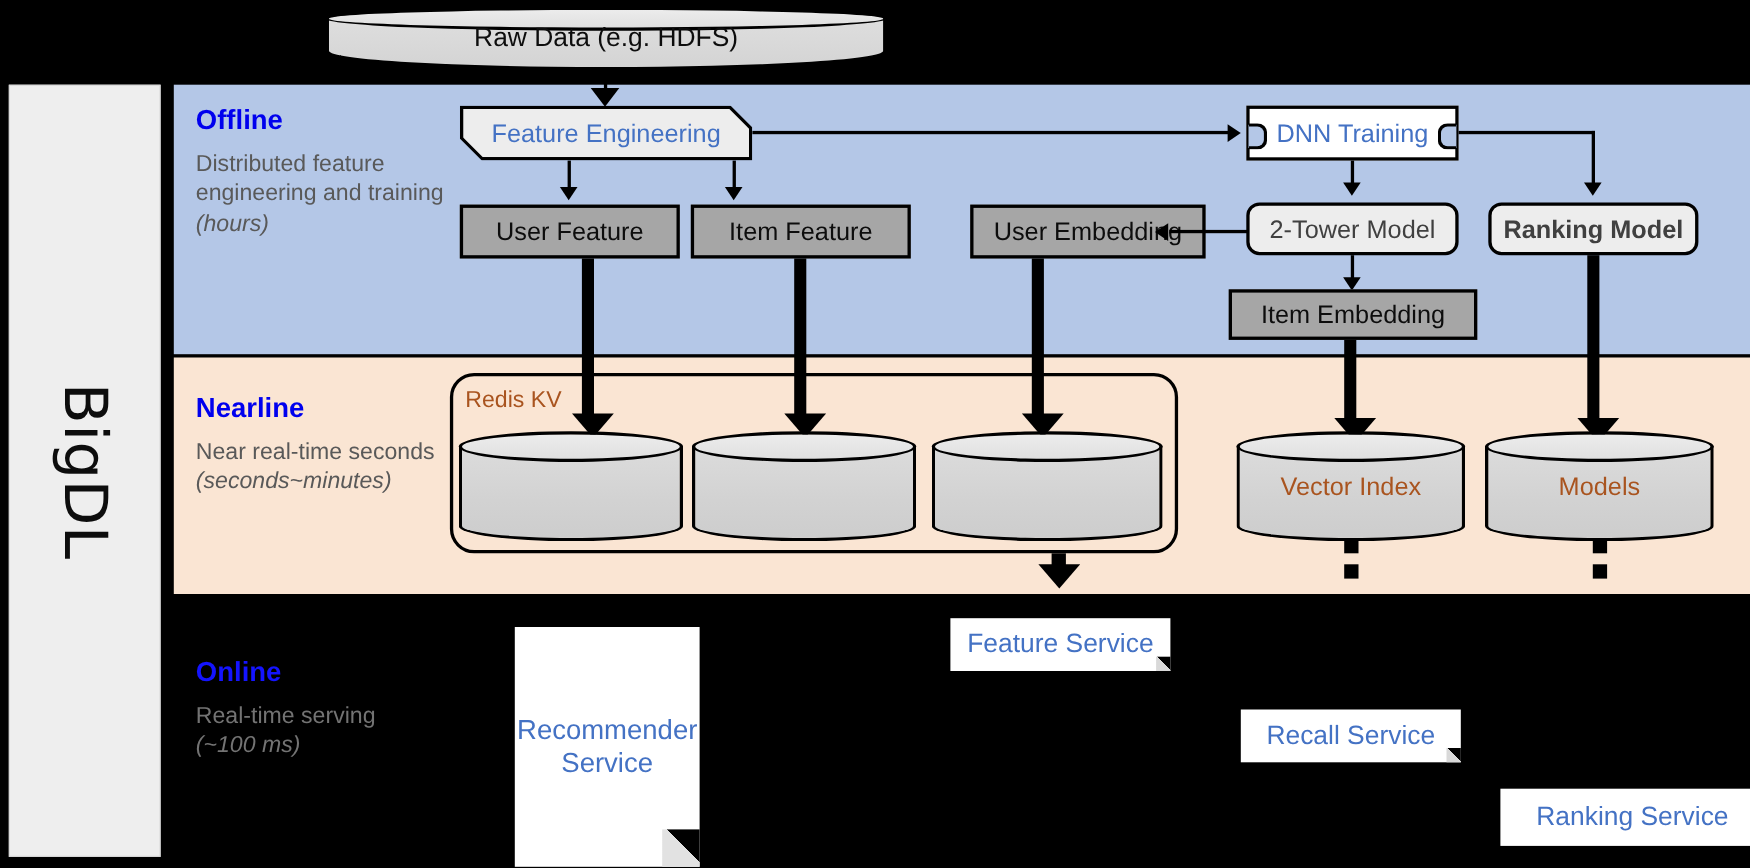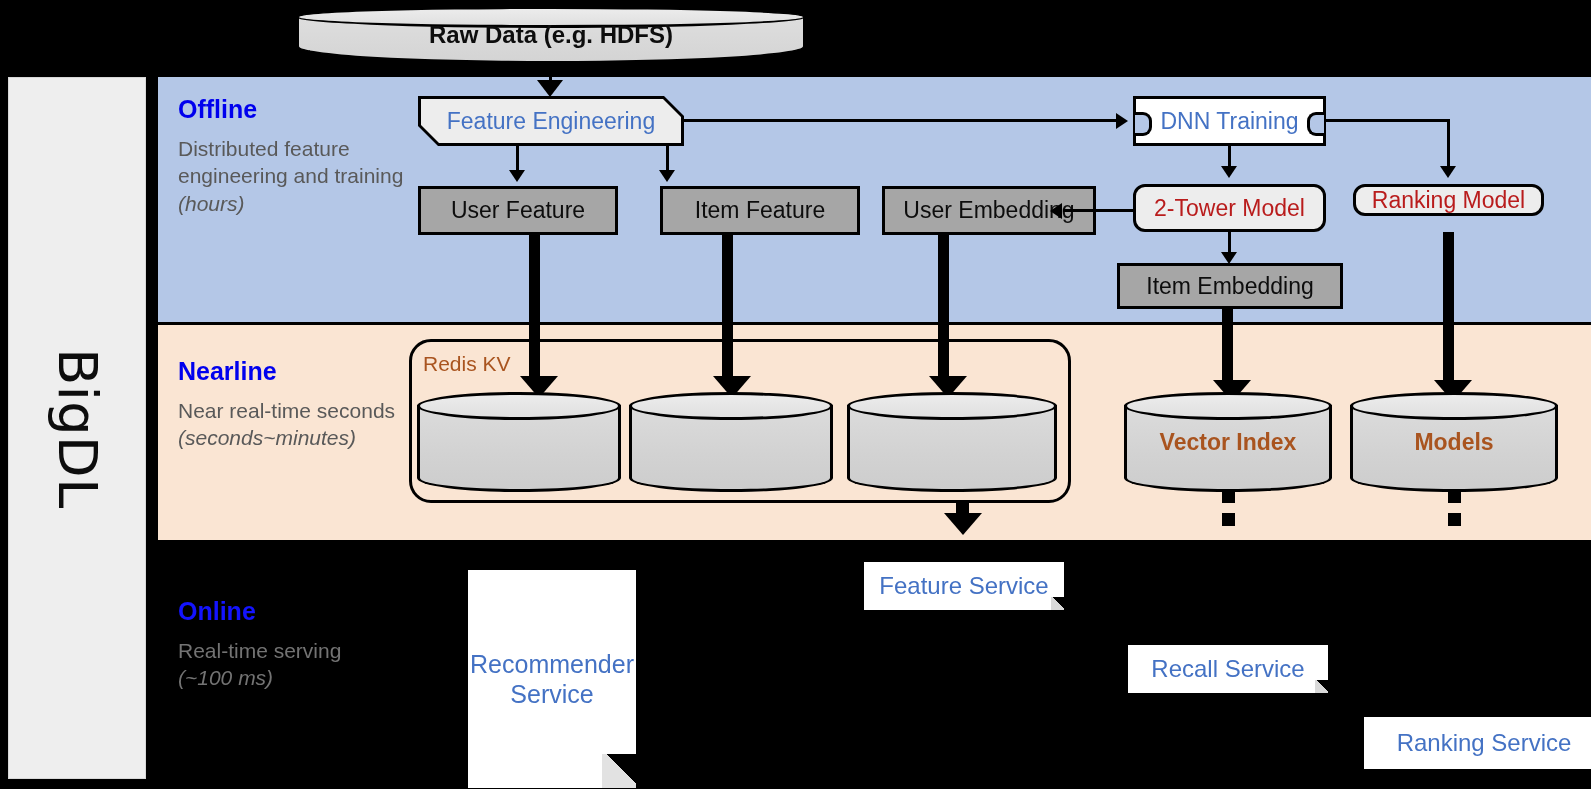--- a/index.html
+++ b/index.html
@@ -33,37 +33,37 @@
   #cap-online{left:178px;top:598px;}
   #cap-online .lyr-title{color:#1414ff;}
   #cap-online .lyr-sub{color:#737373;}
 
   
   .node{position:absolute;box-sizing:border-box;display:flex;
         align-items:center;justify-content:center;text-align:right;}
 
   .gray-box{background:#a6a6a6;border:3px solid #000;color:#0d0d0d;font-size:23px;}
   .blue-txt{color:#4472c4;}
-  .green-txt{color:#b91c1c;}
+  .green-txt{color:#404040;}
 
   
   .shape-fe{border:none;background:#000;
      clip-path:polygon(0 0, calc(100% - 20px) 0, 100% 20px, 100% 100%, 20px 100%, 0 calc(100% - 20px));}
   .shape-fe .inner{position:absolute;left:3px;top:3px;right:3px;bottom:3px;
      background:#ededed;display:flex;align-items:center;justify-content:center;
      clip-path:polygon(0 0, calc(100% - 18px) 0, 100% 18px, 100% 100%, 18px 100%, 0 calc(100% - 18px));}
   .notch{position:absolute;width:14px;height:calc(100% - 26px);top:13px;background:#b4c7e7;
      border-top:3px solid #000;border-bottom:3px solid #000;}
   .notch.l{left:-1px;border-right:3px solid #000;border-radius:0 9px 9px 0;}
   .notch.r{right:-1px;border-left:3px solid #000;border-radius:9px 0 0 9px;}
 
   .round-box{background:#ededed;border:3px solid #000;border-radius:12px;font-size:23px;}
 
   
-  .cyl{position:absolute;font-weight:bold;}
+  .cyl{position:absolute;}
   .cyl .body{position:absolute;left:0;right:0;top:13px;bottom:0;
      background:linear-gradient(180deg,#dcdcdc 0%,#d2d2d2 60%,#cdcdcd 100%);
      border:3px solid #000;border-radius:0 0 50% 50%/0 0 16% 16%;border-top:none;}
   .cyl .top{position:absolute;left:0;right:0;top:0;height:28px;
      background:linear-gradient(180deg,#ececec,#e0e0e0);
      border:3px solid #000;border-radius:50%;box-sizing:border-box;}
   .cyl .cap-txt{position:absolute;left:0;right:0;top:0;bottom:0;
      display:flex;align-items:center;justify-content:center;font-size:23px;color:#a9541f;}
 
   
@@ -172,31 +172,31 @@
   <div class="ahead-r" style="left:1116px;top:113px;"></div>
 
   <div class="ln thin-v" style="left:516px;top:146px;height:28px;"></div>
   <div class="ahead-d" style="left:509px;top:170px;"></div>
   <div class="ln thin-v" style="left:666px;top:146px;height:28px;"></div>
   <div class="ahead-d" style="left:659px;top:170px;"></div>
 
   <div class="node gray-box" id="user-feature" style="left:418px;top:186px;width:200px;height:49px;">
     <span>User Feature</span>
   </div>
-  <div class="node gray-box" id="item-feature" style="left:660px;top:186px;width:200px;height:49px;">
+  <div class="node gray-box" id="item-feature" style="left:628px;top:186px;width:200px;height:49px;">
     <span>Item Feature</span>
   </div>
   <div class="node gray-box" id="user-embedding" style="left:854px;top:186px;width:214px;height:49px;margin-left:28px;">
     <span>User Embedding</span>
   </div>
 
   <div class="node round-box" id="two-tower-model" style="left:1133px;top:184px;width:193px;height:48px;">
     <span class="green-txt">2-Tower Model</span>
   </div>
-  <div class="node round-box" id="ranking-model" style="left:1353px;top:184px;width:191px;height:32px;">
+  <div class="node round-box" id="ranking-model" style="left:1353px;top:184px;width:191px;height:48px;font-weight:bold;">
     <span class="green-txt">Ranking Model</span>
   </div>
 
   <div class="ln thin-v" style="left:1228px;top:146px;height:22px;"></div>
   <div class="ahead-d" style="left:1221px;top:166px;"></div>
 
   <div class="ln thin-h" style="left:1326px;top:119px;width:124px;"></div>
   <div class="ln thin-v" style="left:1447px;top:119px;height:49px;"></div>
   <div class="ahead-d" style="left:1440px;top:166px;"></div>
 

